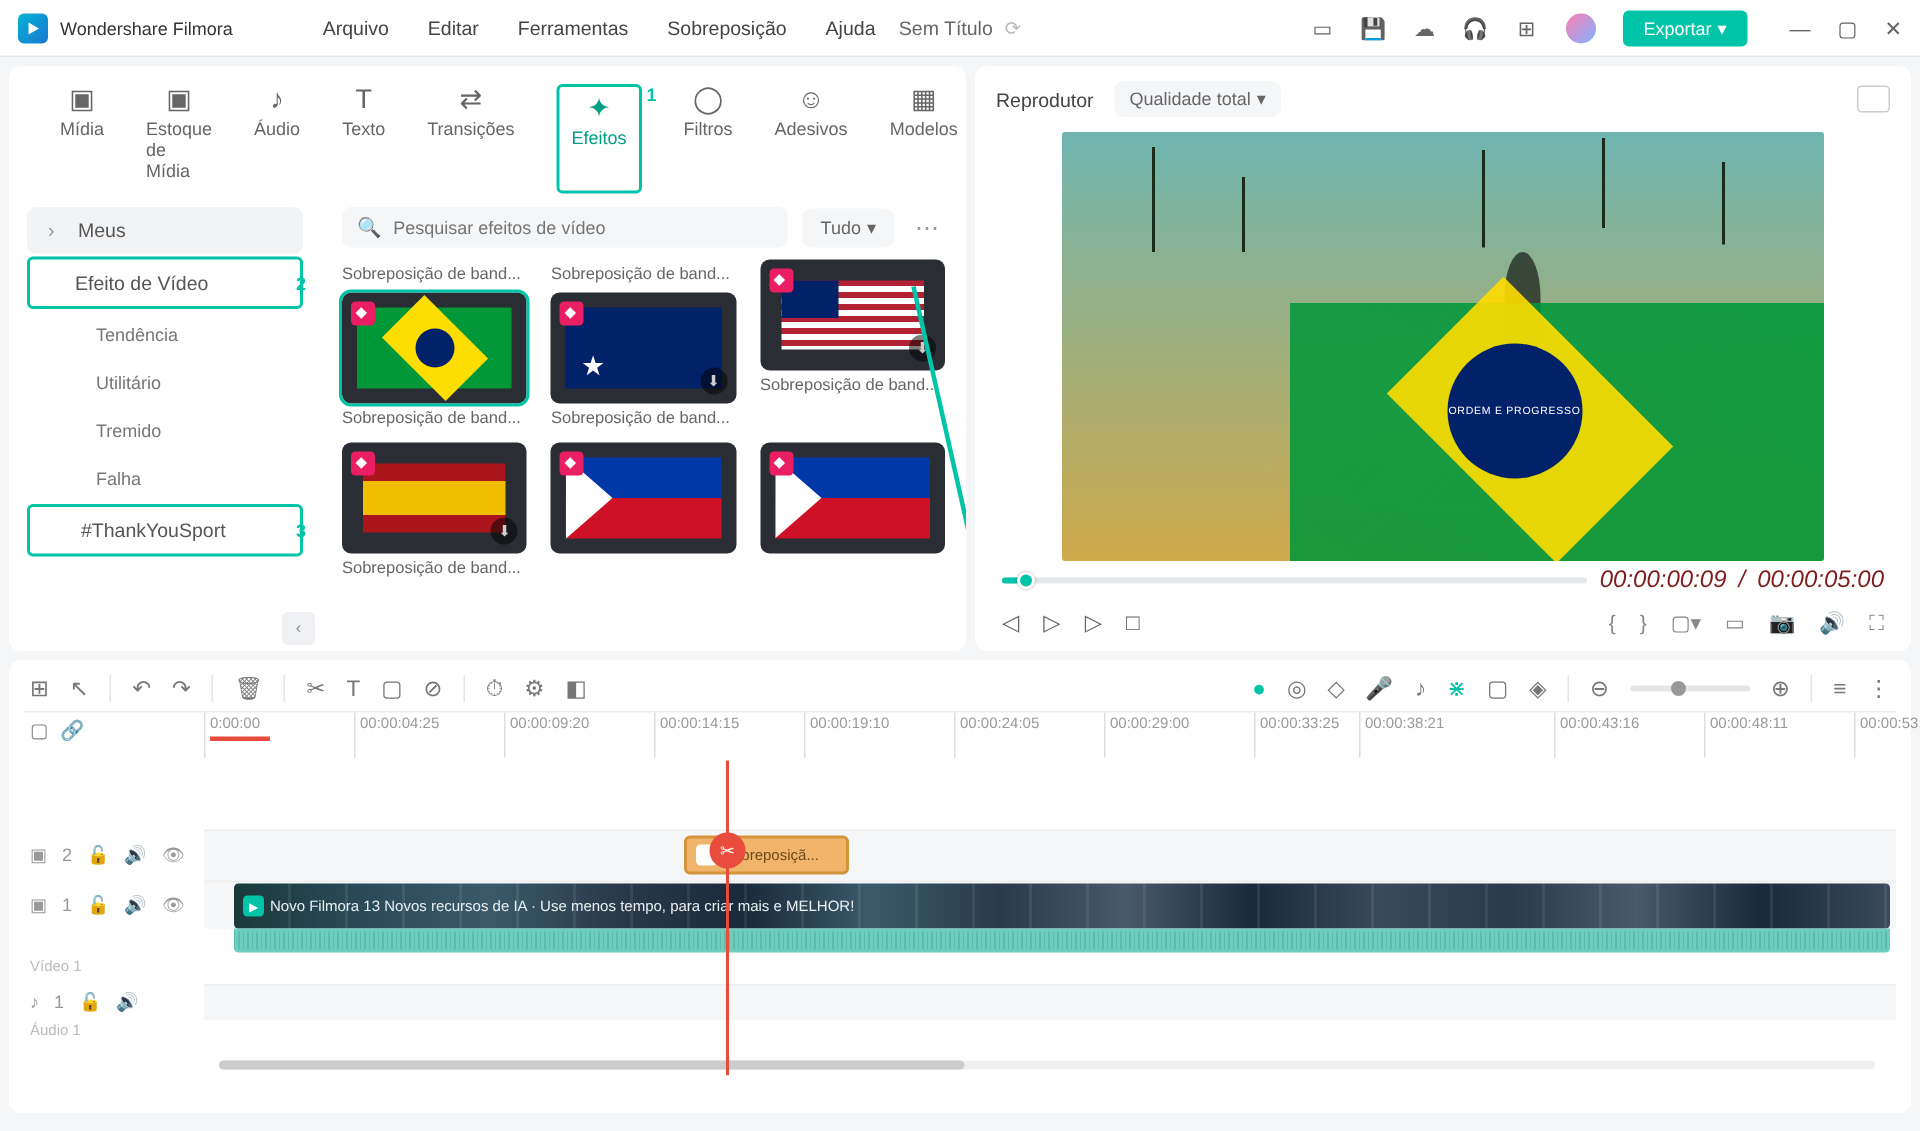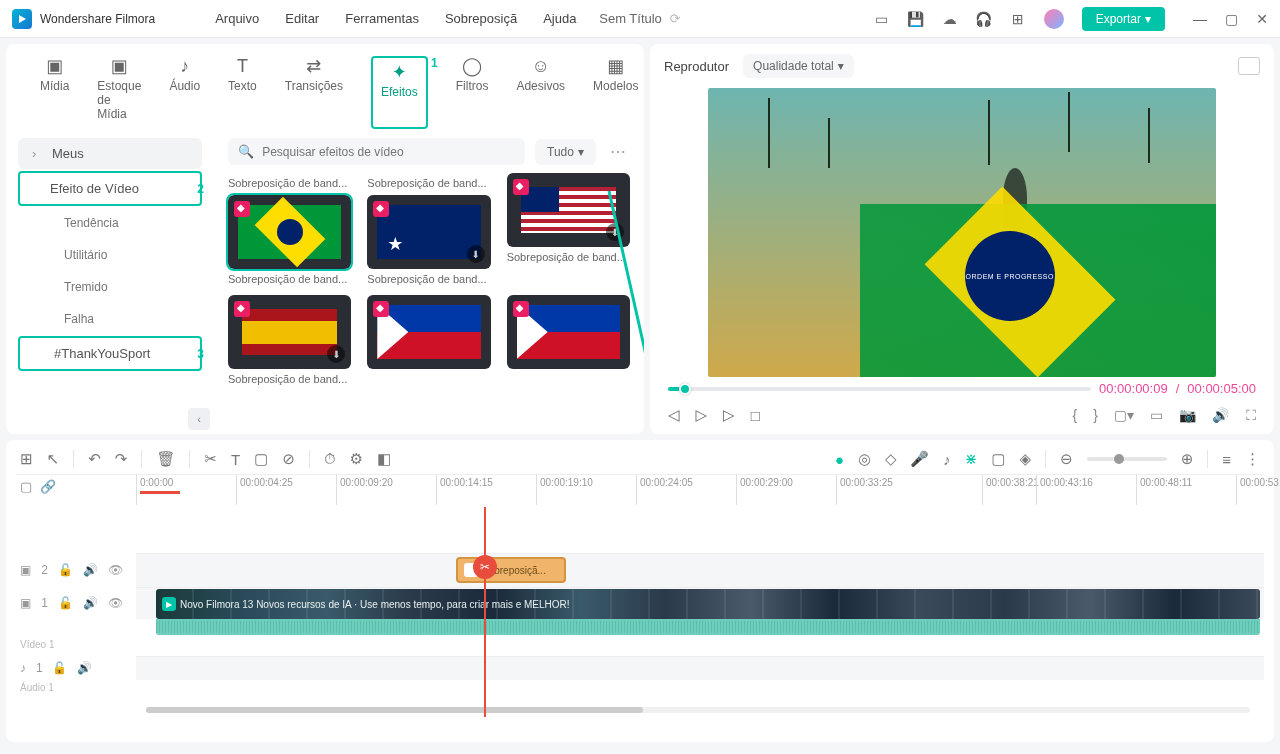--- a/index.html
+++ b/index.html
@@ -80,21 +80,21 @@
 .video-area .flag-overlay { position: absolute; right: 0; top: 40%; bottom: 0; left: 30%; background: linear-gradient(135deg, rgba(0,151,57,.85), rgba(0,151,57,.9)); }
 .video-area .flag-overlay::before { content: ""; position: absolute; top: 45%; left: 45%; width: 160px; height: 110px; background: rgba(254,221,0,.9); transform: translate(-50%,-50%) rotate(45deg); }
 .video-area .flag-overlay::after { content: "ORDEM E PROGRESSO"; position: absolute; top: 42%; left: 42%; width: 90px; height: 90px; background: #012169; border-radius: 50%; transform: translate(-50%,-50%); color: #fff; font-size: 7px; display: flex; align-items: center; justify-content: center; letter-spacing: .5px; }
 .video-area .palm { position: absolute; top: 10px; left: 40px; width: 2px; height: 70px; background: #1a2b1a; }
 .video-area .person { position: absolute; top: 80px; left: 58%; width: 24px; height: 60px; background: rgba(0,0,0,.6); border-radius: 50% 50% 0 0; }
 
 .playback-row { display: flex; align-items: center; padding: 4px 18px 0; gap: 8px; }
 .pb-track { flex: 1; height: 4px; background: #e5e7eb; border-radius: 2px; position: relative; }
 .pb-track .prog { position: absolute; left: 0; top: 0; bottom: 0; width: 4%; background: #00c4a7; border-radius: 2px; }
 .pb-track .knob { position: absolute; left: 4%; top: 50%; width: 12px; height: 12px; background: #00c4a7; border: 2px solid #fff; border-radius: 50%; transform: translate(-50%,-50%); box-shadow: 0 0 2px rgba(0,0,0,.3); }
-.time-text { font-size: 13px; color: #ec4899; font-variant-numeric: tabular-nums; }
+.time-text { font-size: 16px; color: #7f1d1d; font-variant-numeric: tabular-nums; font-style: italic; }
 
 .controls-row { display: flex; align-items: center; padding: 10px 18px; gap: 16px; }
 .controls-row .pbtn { font-size: 15px; color: #666; cursor: pointer; }
 .controls-row .spacer { flex: 1; }
 .controls-row .rico { font-size: 14px; color: #888; cursor: pointer; }
 
 
 .timeline { margin: 0 6px; background: #fff; border-radius: 8px; height: 302px; padding: 4px 10px; position: relative; }
 .tl-toolbar { display: flex; align-items: center; gap: 14px; padding: 6px 4px; border-bottom: 1px solid #eee; }
 .tl-toolbar .tico { font-size: 15px; color: #777; cursor: pointer; }
@@ -139,21 +139,21 @@
 </head>
 <body>
 
 <div class="titlebar">
   <div class="logo"></div>
   <div class="appname">Wondershare Filmora</div>
   <div class="menu">
     <span>Arquivo</span>
     <span>Editar</span>
     <span>Ferramentas</span>
-    <span>Sobreposiçã</span>
+    <span>Sobreposição</span>
     <span>Ajuda</span>
   </div>
   <div class="center-title">
     <span>Sem Título</span>
     <span style="color:#bbb;">⟳</span>
   </div>
   <div class="right">
     <span class="ico">▭</span>
     <span class="ico">💾</span>
     <span class="ico">☁</span>
@@ -396,21 +396,21 @@
     <div class="ruler">
       <div class="red-range" style="left:4px;width:40px;"></div>
       <div class="tick" style="left:0px;">0:00:00</div>
       <div class="tick" style="left:100px;">00:00:04:25</div>
       <div class="tick" style="left:200px;">00:00:09:20</div>
       <div class="tick" style="left:300px;">00:00:14:15</div>
       <div class="tick" style="left:400px;">00:00:19:10</div>
       <div class="tick" style="left:500px;">00:00:24:05</div>
       <div class="tick" style="left:600px;">00:00:29:00</div>
       <div class="tick" style="left:700px;">00:00:33:25</div>
-      <div class="tick" style="left:846px;">00:00:38:21</div>
+      <div class="tick" style="left:770px;">00:00:38:21</div>
       <div class="tick" style="left:900px;">00:00:43:16</div>
       <div class="tick" style="left:1000px;">00:00:48:11</div>
       <div class="tick" style="left:1100px;">00:00:53:</div>
     </div>
   </div>
 
   <div class="tracks-area">
     <div class="playhead-line">
 
       <div class="scissor">✂</div>

